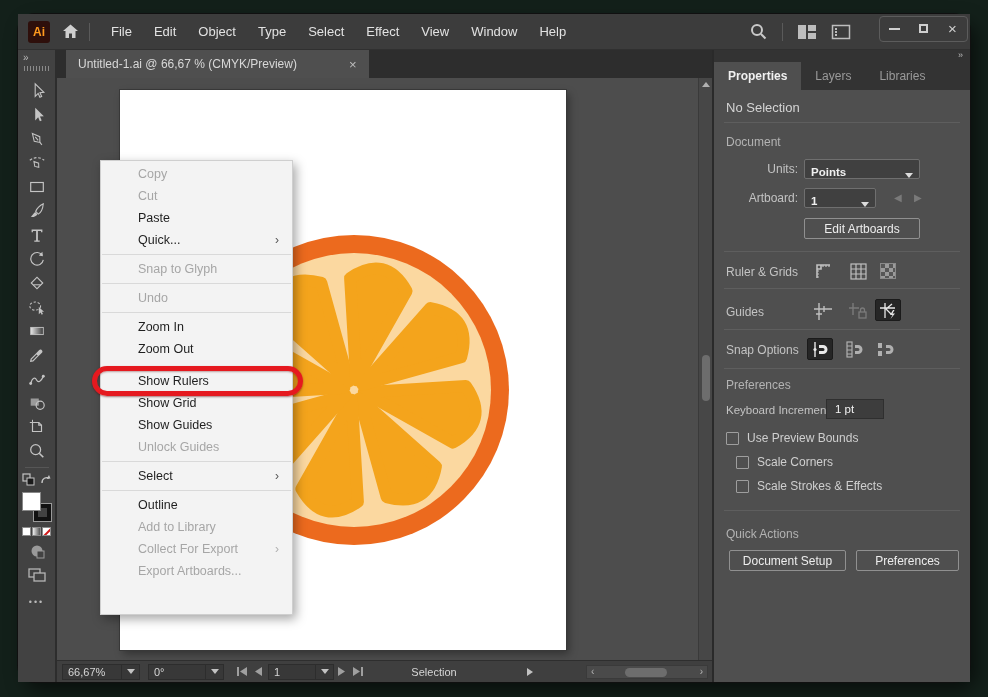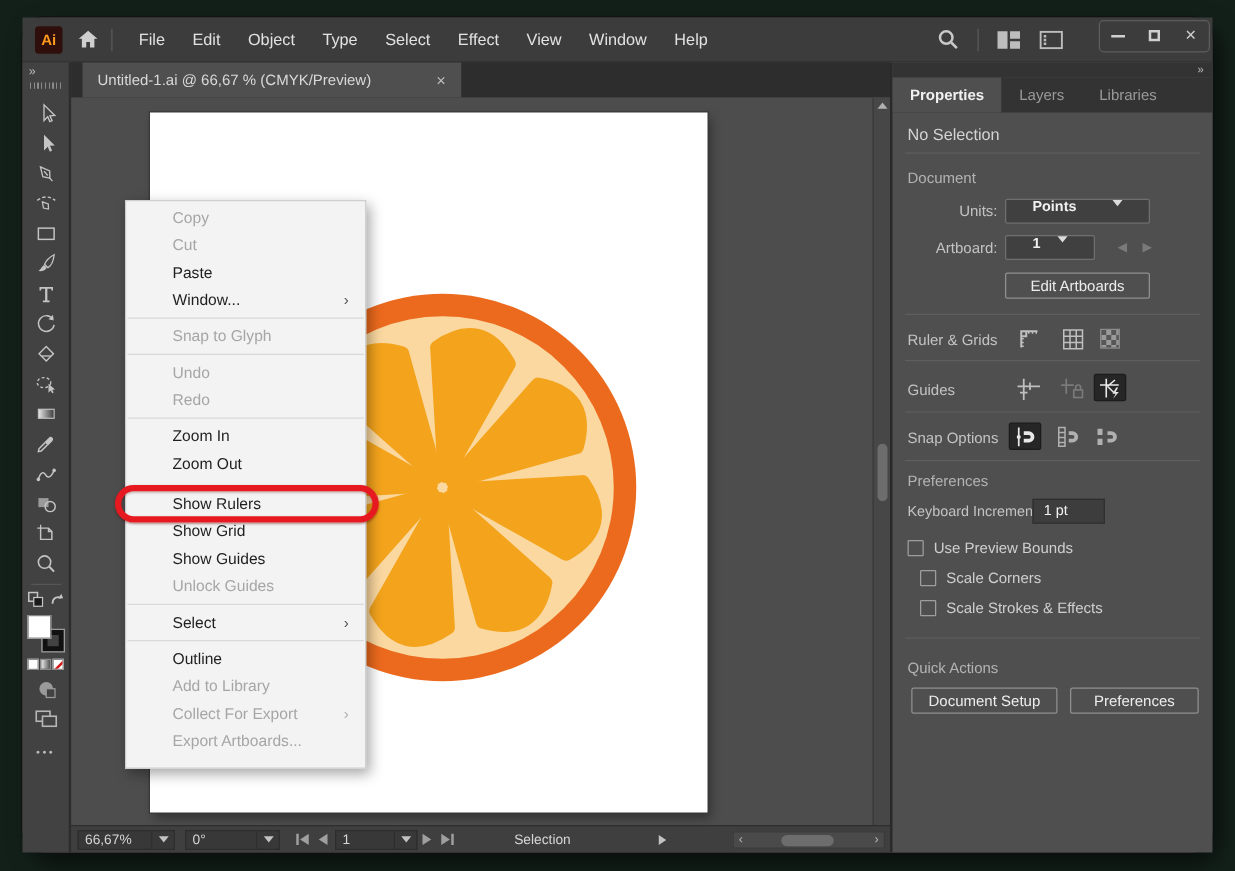--- a/index.html
+++ b/index.html
@@ -106,21 +106,21 @@
   .panel{ width:258px; background:#4f4f4f; border-left:2px solid #2a2a2a; display:flex; flex-direction:column; font-size:12px; }
   .panel-strip{ height:12px; background:#333; color:#b9b9b9; font-size:9px; text-align:right; padding-right:6px; letter-spacing:1px; line-height:11px;}
   .panel-tabs{ height:28px; background:#333; display:flex; flex:0 0 28px; }
   .ptab{ padding:0 14px; display:flex; align-items:center; color:#9a9a9a; font-size:12px; }
   .ptab.active{ background:#4f4f4f; color:#f0f0f0; font-weight:bold; }
   .panel-body{ position:relative; flex:1; }
   .p-sep{ position:absolute; left:10px; right:10px; height:1px; background:#5e5e5e; }
   .p-label{ position:absolute; color:#b3b3b3; }
   .p-row-label{ color:#c3c3c3; }
   .dd{ background:#404040; border:1px solid #6f6f6f; border-radius:2px; height:20px;
-    color:#f0f0f0; display:flex; align-items:flex-start; padding:0 21px; font-weight:bold; font-size:11.5px; }
+    color:#f0f0f0; display:flex; align-items:flex-end; padding:0 6px; font-weight:bold; font-size:11.5px; }
   .dd .caret-down{ margin-left:auto; border-top-color:#dcdcdc; }
   .p-btn{ border:1px solid #909090; border-radius:2px; color:#ededed; font-size:12px;
     display:flex; align-items:center; justify-content:center; background:transparent; height:21px; }
   .nav-arrow{ color:#7a7a7a; font-size:10px; margin-left:8px; }
   .icon-btn{ width:26px; height:22px; display:flex; align-items:center; justify-content:center; }
   .icon-btn.pressed{ background:#262626; border:1px solid #1b1b1b; border-radius:2px; }
   .checker{ width:16px; height:16px; background:repeating-conic-gradient(#9a9a9a 0 25%, #575757 0 50%) 0 0/8px 8px; border:1px solid #8a8a8a; }
   .cb-row{ position:absolute; display:flex; align-items:center; color:#cfcfcf; }
   .cb-box{ width:13px; height:13px; border:1px solid #9e9e9e; border-radius:1px; margin-right:8px; background:transparent; }
   .ki-input{ background:#3d3d3d; border:1px solid #2f2f2f; color:#f2f2f2; height:20px; width:58px;
@@ -561,28 +561,27 @@
         <div class="p-btn" style="position:absolute; left:142px; top:460px; width:103px;">Preferences</div>
       </div>
     </div>
   </div>
 
   <div class="ctx-menu">
     <div class="cm-item disabled"><span>Copy</span></div>
     <div class="cm-item disabled"><span>Cut</span></div>
     <div class="cm-item"><span>Paste</span></div>
     <div class="cm-item">
-      <span>Window...</span>
+      <span>Quick...</span>
       <span class="sub">›</span>
     </div>
     <div class="cm-sep"></div>
     <div class="cm-item disabled"><span>Snap to Glyph</span></div>
     <div class="cm-sep"></div>
     <div class="cm-item disabled"><span>Undo</span></div>
-    <div class="cm-item disabled"><span>Redo</span></div>
     <div class="cm-sep"></div>
     <div class="cm-item"><span>Zoom In</span></div>
     <div class="cm-item"><span>Zoom Out</span></div>
     <div class="cm-spacer"></div>
     <div class="annotated-wrap">
       <div class="cm-item"><span>Show Rulers</span></div>
       <div class="red-oval"></div>
     </div>
     <div class="cm-item"><span>Show Grid</span></div>
     <div class="cm-item"><span>Show Guides</span></div>

